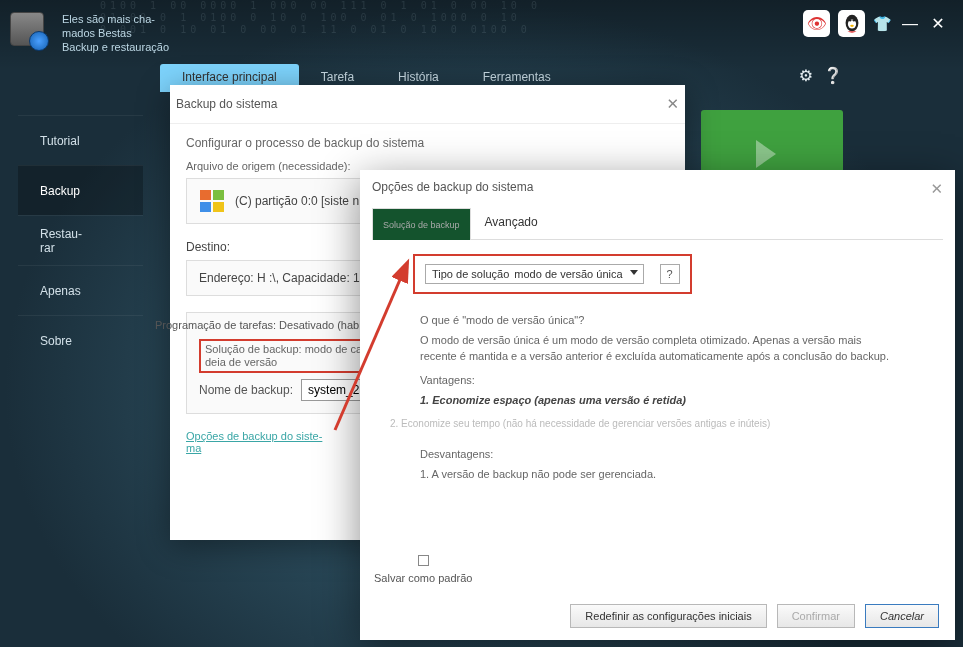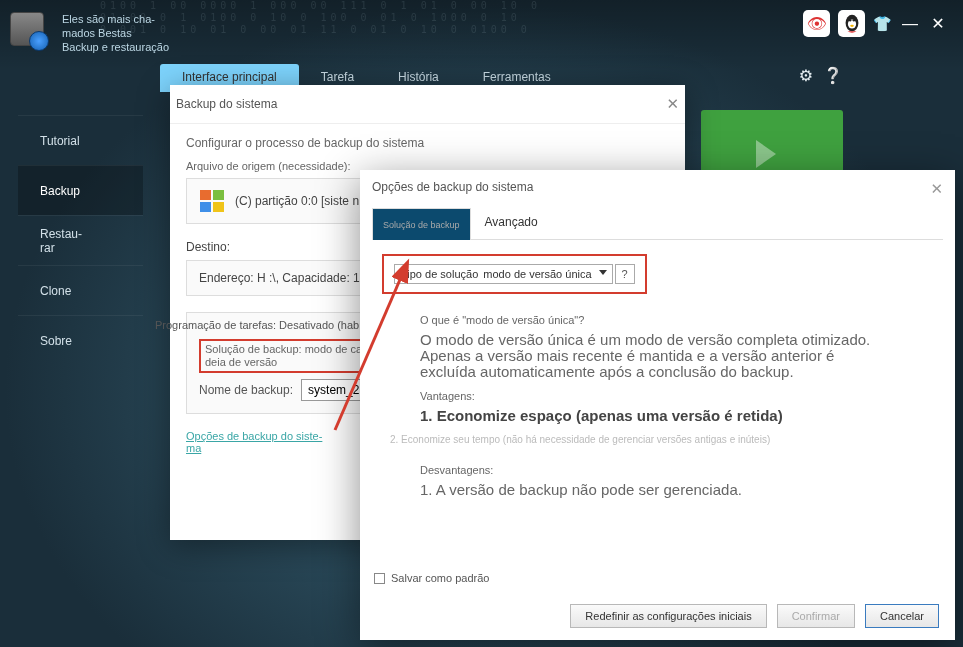--- a/index.html
+++ b/index.html
@@ -67,38 +67,38 @@
 
   
   .prog-line { font-size:11px; color:#555; margin:-2px 0 8px -44px; }
 
   
   .dlg2 { position:absolute; top:170px; left:360px; width:595px; height:470px; background:#fff; box-shadow:0 10px 40px rgba(0,0,0,0.45); }
   .dlg2-title { padding:10px 12px; font-size:12px; color:#555; display:flex; justify-content:space-between; align-items:flex-start; }
   .dlg2-close { font-size:15px; color:#999; cursor:pointer; }
   .tabbar { display:flex; border-bottom:1px solid #ddd; margin:0 12px; }
   .tab { padding:7px 14px 10px; font-size:12px; color:#333; cursor:pointer; }
-  .tab.small { font-size:9px; color:#aaa; padding:11px 10px 6px; border:1px solid #ddd; border-bottom:none; background:#0c4a6e; margin-bottom:-1px; }
+  .tab.small { font-size:9px; color:#aaa; padding:11px 10px 6px; border:1px solid #ddd; border-bottom:none; background:#14532d; margin-bottom:-1px; }
   .dlg2-body { padding:14px 22px; font-size:12px; color:#555; position:relative; }
-  .red-frame { border:2px solid #d33c2e; padding:8px 10px; display:inline-flex; align-items:center; gap:2px; }
+  .red-frame { border:2px solid #d33c2e; padding:8px 10px; display:inline-flex; align-items:center; gap:16px;margin-left:31px; }
   .combo { border:1px solid #aaa; padding:3px 20px 3px 6px; font-size:11px; color:#333; position:relative; min-width:195px; display:inline-block; background:#fff;}
   .combo .caret { position:absolute; right:5px; top:5px; width:0;height:0;border-left:4px solid transparent;border-right:4px solid transparent;border-top:5px solid #333;}
   .help-btn { border:1px solid #aaa; width:20px; height:20px; display:inline-flex; align-items:center; justify-content:center; font-size:11px; cursor:pointer; }
   .desc { margin:20px 0 0 38px; max-width:470px; }
   .desc h4 { font-size:11px; color:#666; font-weight:normal; margin:10px 0 6px; }
-  .desc p { font-size:15px; color:#666; line-height:16px; }
-  .desc .bold { font-weight:bold; color:#444; }
+  .desc p { font-size:11px; color:#666; line-height:16px; }
+  .desc .bold { font-weight:bold; color:#444;font-style:italic; }
   .desc .fade { color:#bbb; }
-  .chk-row { position:absolute; left:14px; bottom:56px; font-size:11px; color:#555; display:flex; align-items:center; gap:6px;}
+  .chk-row { position:absolute; left:14px; bottom:56px; font-size:11px; color:#555; display:flex; align-items:center; gap:6px;flex-direction:column;}
   .chk { width:11px; height:11px; border:1px solid #888; display:inline-block; background:#fff;}
   .dlg2-footer { position:absolute; bottom:12px; right:16px; left:16px; display:flex; justify-content:flex-end; gap:10px; }
   .btn { border:1px solid #b8b8b8; background:linear-gradient(#fafafa,#e7e7e7); padding:5px 14px; font-size:11px; color:#333; cursor:pointer; min-width:72px; text-align:center;}
   .btn.wide { min-width:190px; }
   .btn.disabled { color:#aaa; cursor:default; }
-  .btn.primary { border:1px solid #3a7bbf; }
+  .btn.primary { border:1px solid #3a7bbf;font-style:italic; }
   
   .arrow { position:absolute; top:255px; left:320px; width:200px; height:200px; pointer-events:none; z-index:50;}
 </style>
 </head>
 <body>
 
 <div class="app-bg"></div>
 <div class="matrix">0100 1 00 0000 1 000 00 111 0 1 01 0 00 10 0<br>01 00 0 1 0100 0 10 0 100 0 01 0 1000 0 10<br>0 001 0 10 01 0 00 01 11 0 01 0 10 0 0100 0</div>
 
 <div class="titlebar">
@@ -137,21 +137,21 @@
 <div class="tool-icons">
   <div class="tool-gear">⚙</div>
   <div class="tool-help">❔</div>
 </div>
 
 <div class="sidebar">
   <div class="side-item">Tutorial</div>
   <div class="side-item active">Backup</div>
   <div class="side-item" style="white-space:pre-line">Restau-
 rar</div>
-  <div class="side-item">Clone</div>
+  <div class="side-item">Apenas</div>
   <div class="side-item">Sobre</div>
 </div>
 
 <div class="big-green"></div>
 
 <div class="dlg1">
   <div class="dlg1-title">
     <span>Backup do sistema</span>
     <span class="dlg1-close">✕</span>
   </div>

